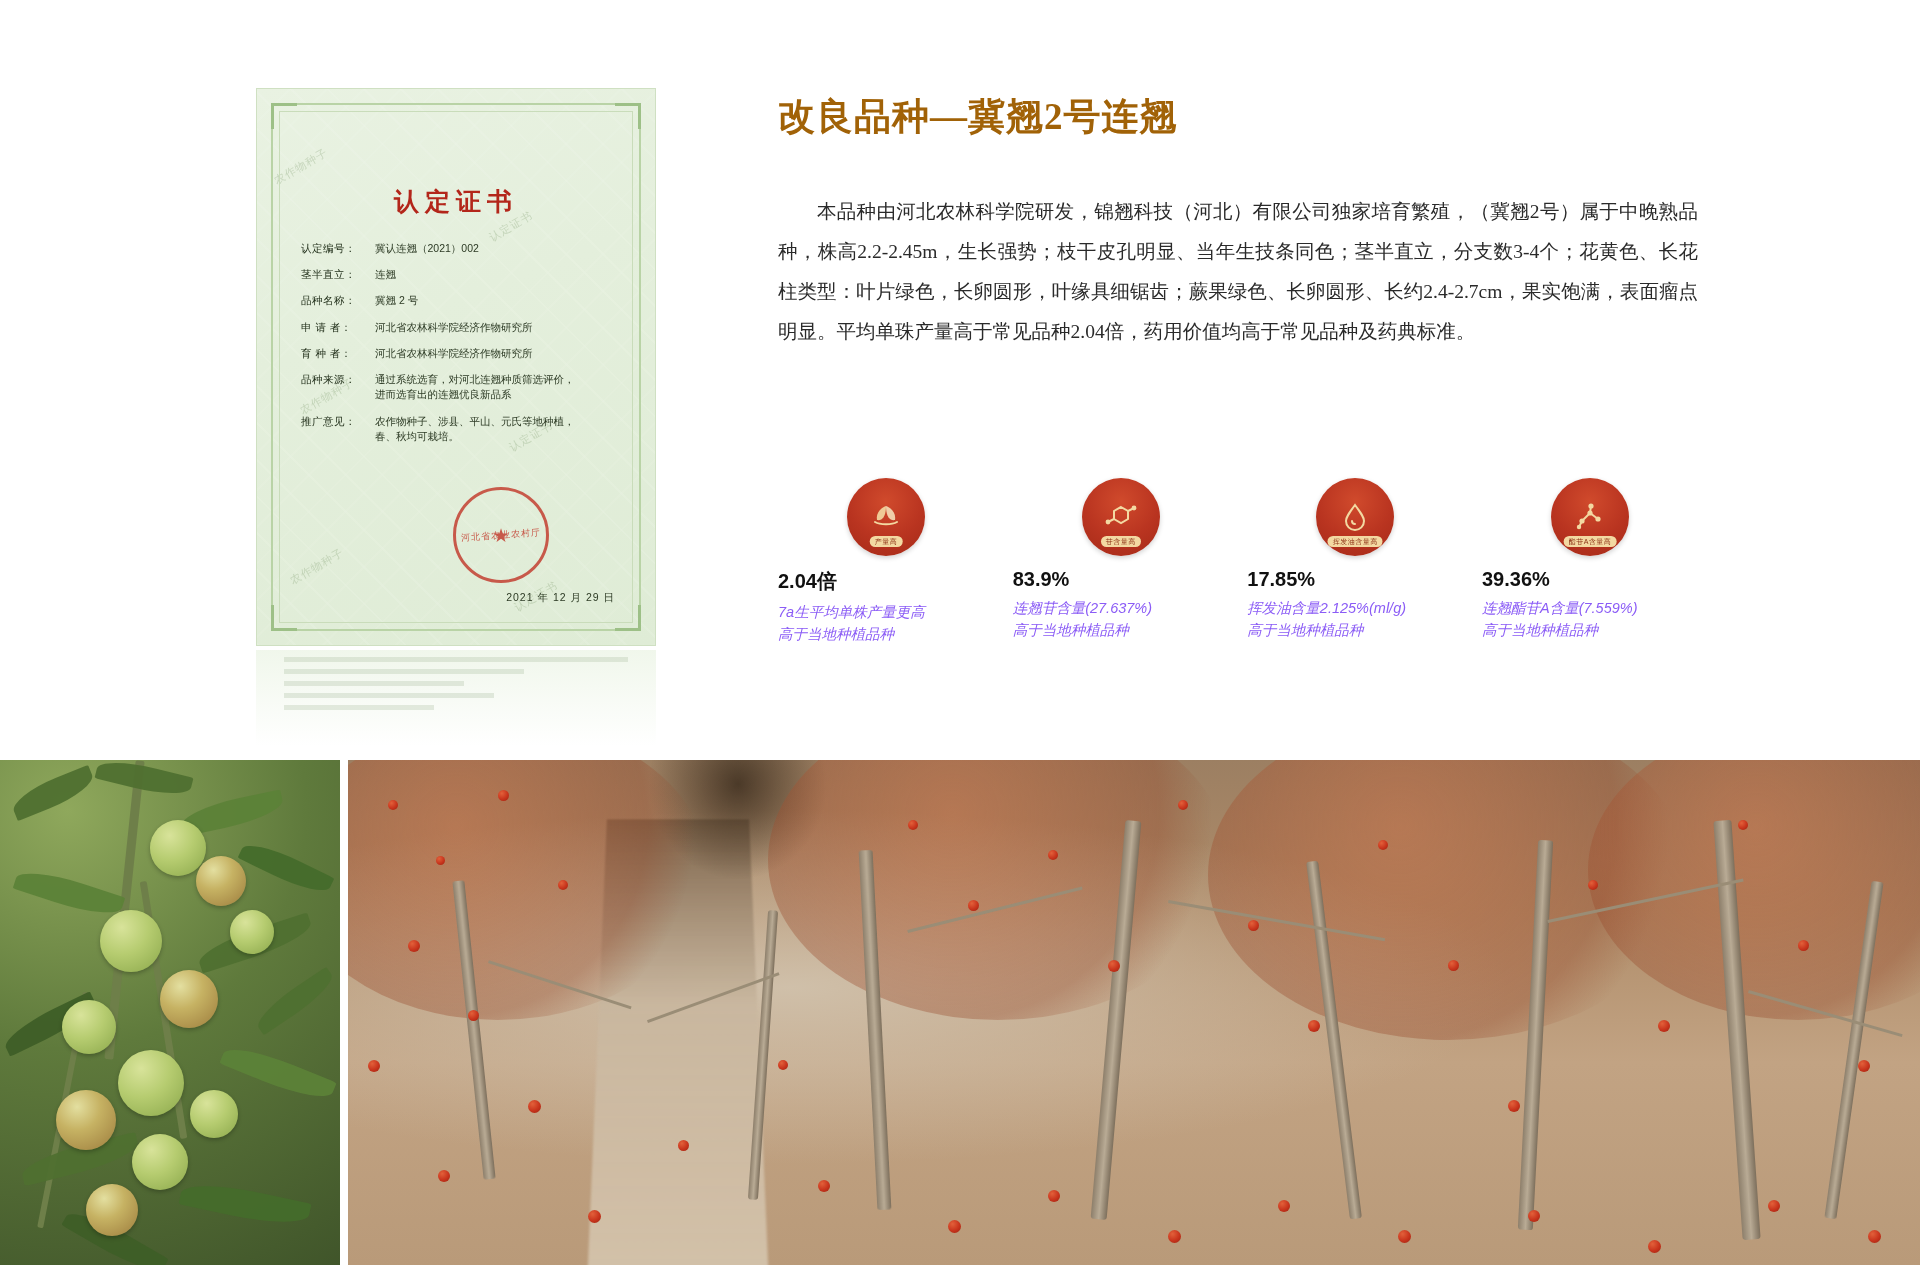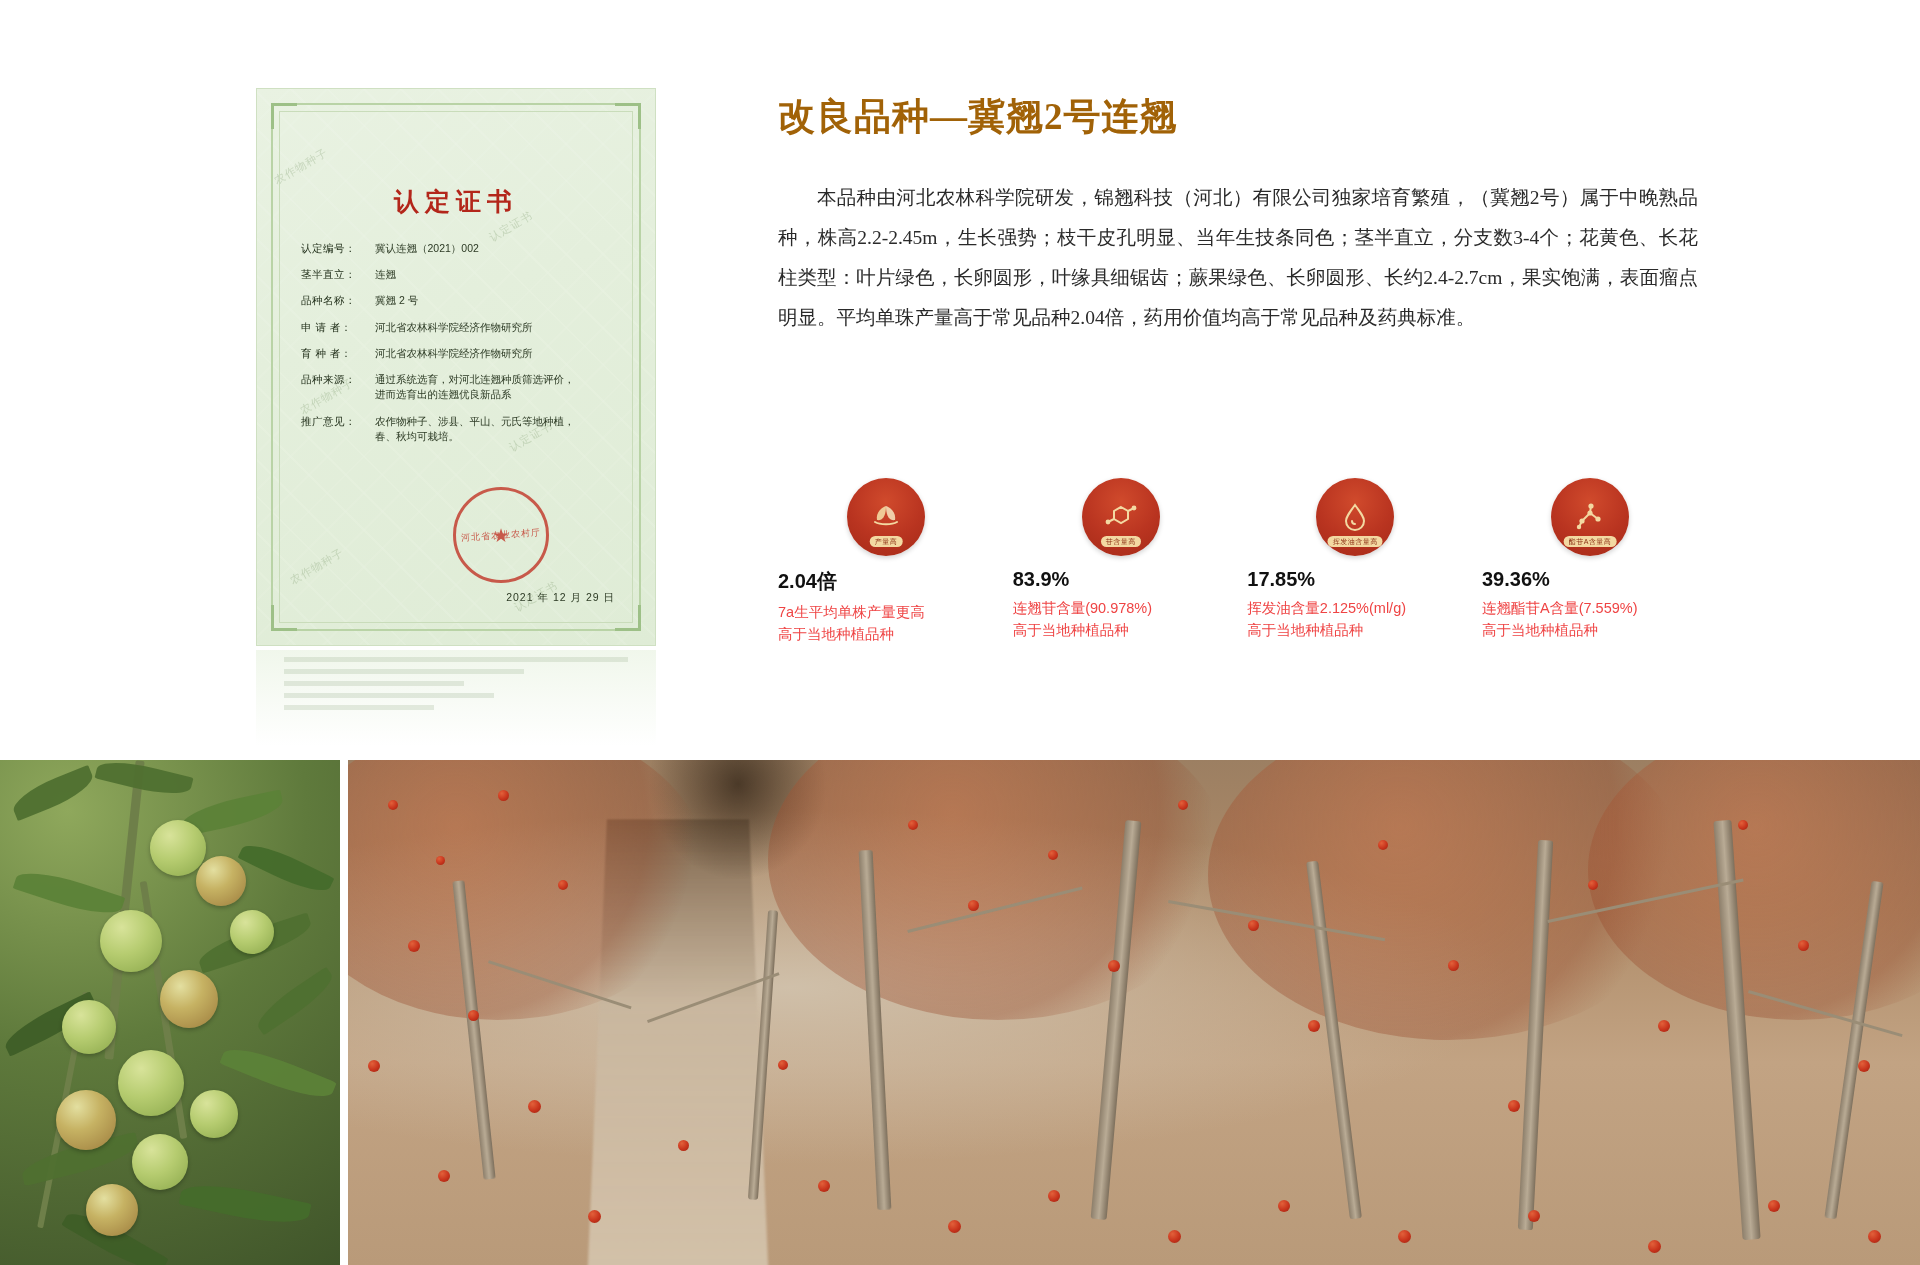--- a/index.html
+++ b/index.html
@@ -171,21 +171,21 @@
     position: absolute;
     left: 778px; top: 92px;
     font-family: "Liberation Serif", serif;
     font-size: 37px;
     font-weight: bold;
     color: #a16207;
     letter-spacing: 1px;
   }
   .body-text {
     position: absolute;
-    left: 778px; top: 178px;
+    left: 778px; top: 192px;
     width: 920px;
     font-family: "Liberation Serif", serif;
     font-size: 19.5px;
     line-height: 2.05;
     color: #2a2a2a;
     text-align: justify;
     text-indent: 2em;
   }
 
   
@@ -227,22 +227,23 @@
   }
   .badge-value {
     font-size: 20px;
     font-weight: bold;
     color: #111;
     margin-bottom: 6px;
     font-family: "Liberation Sans", sans-serif;
   }
   .badge-desc {
     font-size: 14.5px;
-    color: #ef4444;
+    color: #8b5cf6;
     line-height: 1.55;
+    font-style: italic;
   }
 
   
   .photos {
     position: absolute;
     left: 0; top: 760px;
     width: 1920px; height: 505px;
   }
   .photo-left {
     position: absolute;
@@ -429,21 +430,21 @@
           <svg width="40" height="40" viewBox="0 0 40 40" aria-hidden="true">
             <polygon points="20,10 27,14 27,22 20,26 13,22 13,14" fill="none" stroke="#f3d9a2" stroke-width="2"></polygon>
             <line x1="27" y1="14" x2="33" y2="11" stroke="#f3d9a2" stroke-width="2"></line>
             <line x1="13" y1="22" x2="7" y2="25" stroke="#f3d9a2" stroke-width="2"></line>
             <circle cx="33" cy="11" r="2.4" fill="#f3d9a2"></circle>
             <circle cx="7" cy="25" r="2.4" fill="#f3d9a2"></circle>
           </svg>
           <span class="badge-tag">苷含量高</span>
         </div>
         <div class="badge-value">83.9%</div>
-        <div class="badge-desc">连翘苷含量(90.978%)</div>
+        <div class="badge-desc">连翘苷含量(27.637%)</div>
         <div class="badge-desc">高于当地种植品种</div>
       </div>
 
       <div class="badge">
         <div class="badge-circle">
           <svg width="40" height="40" viewBox="0 0 40 40" aria-hidden="true">
             <path d="M20 8 C26 16 29 20 29 24 A9 9 0 0 1 11 24 C11 20 14 16 20 8 Z" fill="none" stroke="#f3d9a2" stroke-width="2"></path>
             <path d="M17 24 a3 3 0 0 0 3 3" stroke="#f3d9a2" stroke-width="2" fill="none" stroke-linecap="round"></path>
           </svg>
           <span class="badge-tag">挥发油含量高</span>

